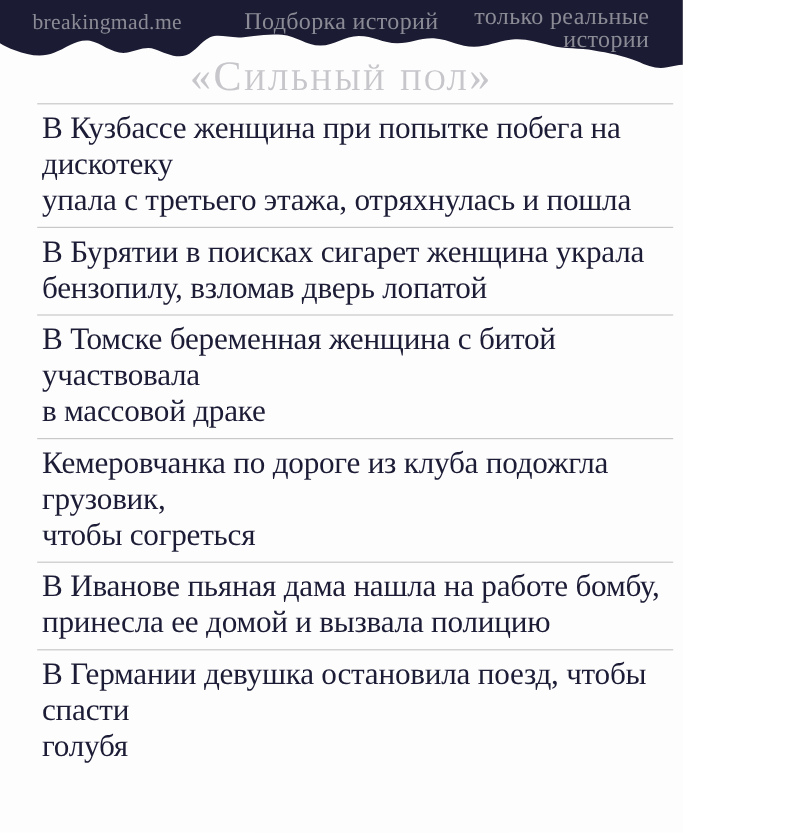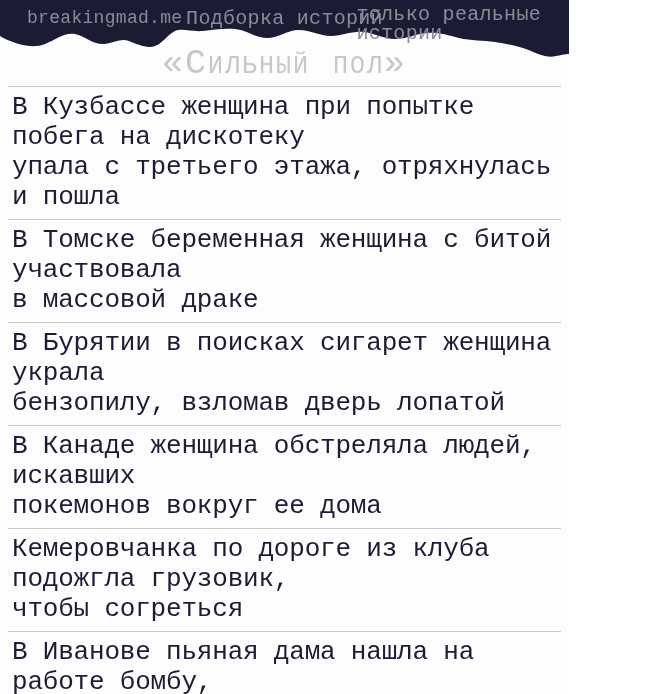--- a/index.html
+++ b/index.html
@@ -11,21 +11,21 @@
     --page-bg: #fdfdfd;
   }
   * { margin: 0; padding: 0; box-sizing: border-box; }
   html, body { background: #ffffff; }
   .page {
     position: relative;
     width: 569px;
     height: 694px;
     background: var(--page-bg);
     overflow: hidden;
-    font-family: Liberation Mono, monospace;
+    font-family: Liberation Serif, serif;
   }
   .header-drip {
     position: absolute;
     top: 0; left: 0;
     width: 671px; height: 80px;
     z-index: 0;
   }
   .header-logo {
     position: absolute;
     top: 8px; left: 27px;
@@ -39,20 +39,21 @@
     top: 7px; left: 0; right: 0;
     text-align: center;
     font-size: 20px;
     color: var(--header-text);
     z-index: 2;
     letter-spacing: 0.3px;
   }
   .header-right {
     position: absolute;
     top: 5px; right: 28px;
+    text-align: right;
     font-size: 20px;
     line-height: 19px;
     color: var(--header-text);
     white-space: pre-line;
     z-index: 2;
     letter-spacing: 0.3px;
   }
   .page-title {
     position: absolute;
     top: 44px; left: 0; right: 0;
@@ -71,20 +72,21 @@
     z-index: 1;
   }
   .story {
     border-top: 1px solid var(--divider);
     padding: 5px 2px 7px 4px;
     font-size: 26px;
     line-height: 30px;
     letter-spacing: -0.2px;
     color: var(--body-text);
     white-space: pre-line;
+    margin-left: 23px;
   }
 </style>
 </head>
 <body>
 
 <div class="page">
 
   <svg class="header-drip" viewBox="0 0 671 80" xmlns="http://www.w3.org/2000/svg" aria-hidden="true">
     <path fill="#1b1b33" d="
       M0 0 H671 V58
@@ -121,25 +123,25 @@
   <div class="header-center">Подборка историй</div>
 
   <div class="header-right">только реальные
 истории</div>
 
   <div class="page-title">«Сильный пол»</div>
 
   <div class="story-list">
     <div class="story">В Кузбассе женщина при попытке побега на дискотеку
 упала с третьего этажа, отряхнулась и пошла</div>
+    <div class="story">В Бурятии в поисках сигарет женщина украла
+бензопилу, взломав дверь лопатой</div>
     <div class="story">В Томске беременная женщина с битой участвовала
 в массовой драке</div>
-    <div class="story">В Бурятии в поисках сигарет женщина украла
-бензопилу, взломав дверь лопатой</div>
-    <div class="story">В Канаде женщина обстреляла людей, искавших
-покемонов вокруг ее дома</div>
     <div class="story">Кемеровчанка по дороге из клуба подожгла грузовик,
 чтобы согреться</div>
     <div class="story">В Иванове пьяная дама нашла на работе бомбу,
 принесла ее домой и вызвала полицию</div>
+    <div class="story">В Германии девушка остановила поезд, чтобы спасти
+голубя</div>
   </div>
 
 </div>
 
 </body></html>

